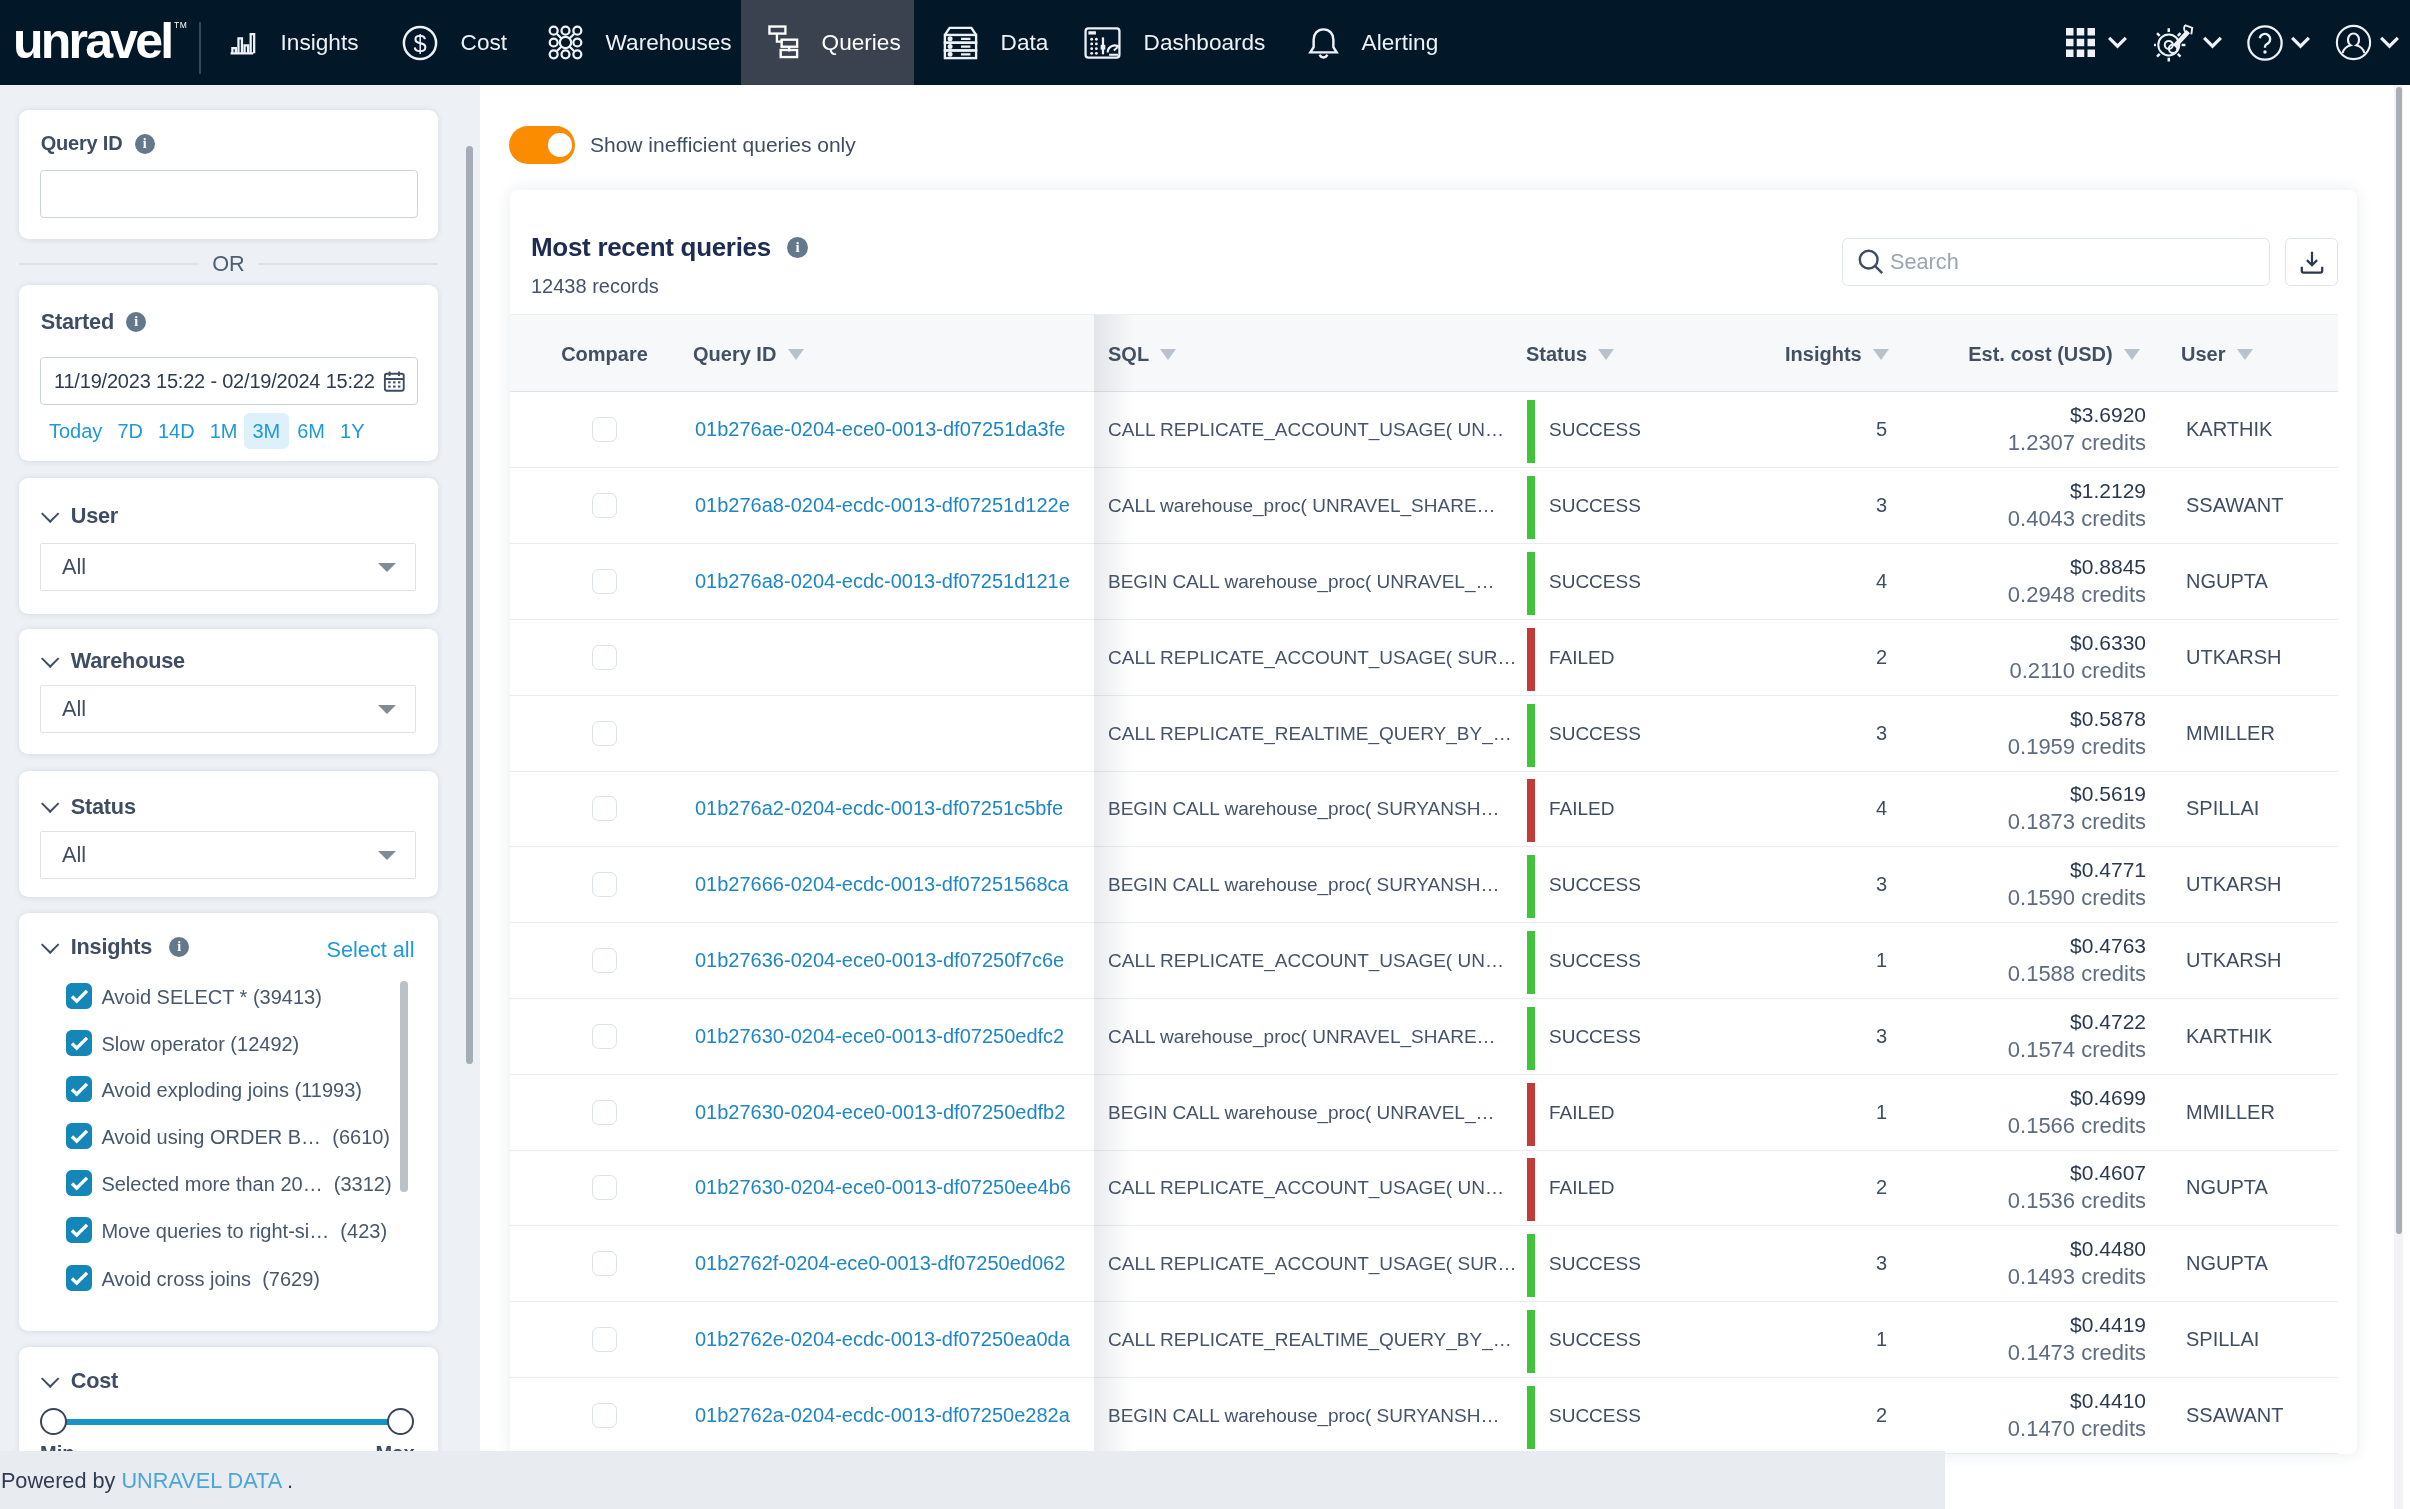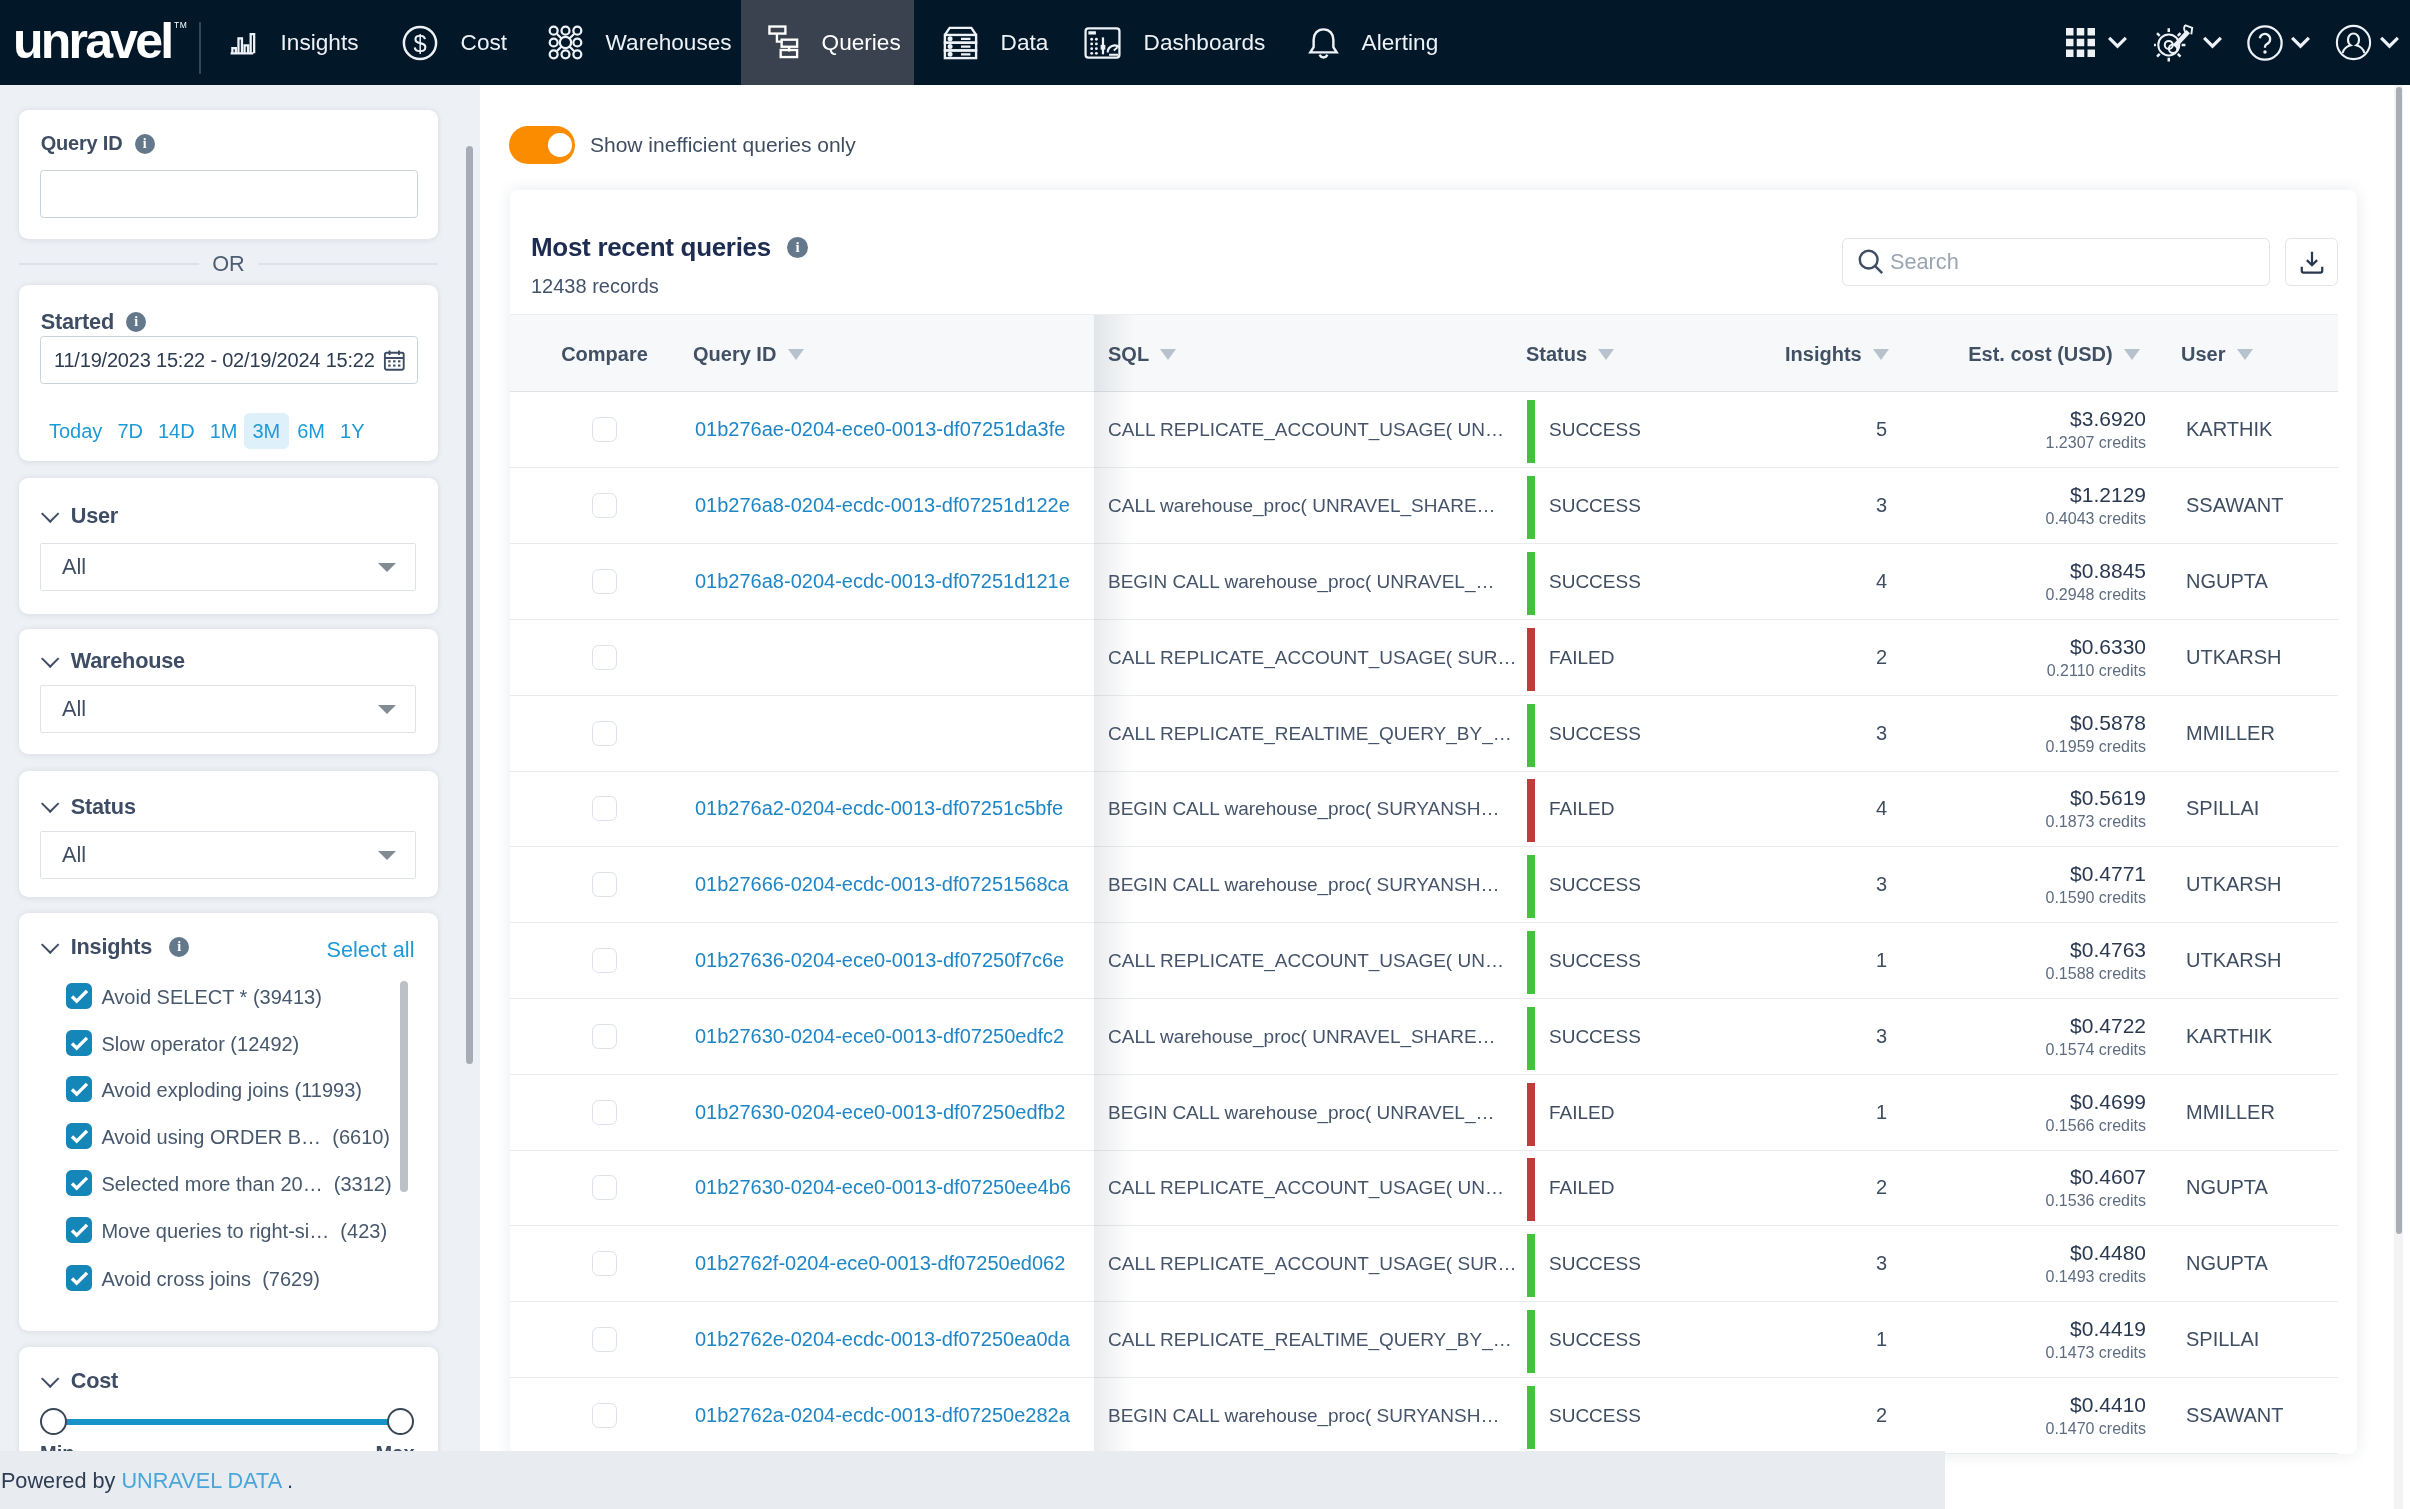--- a/index.html
+++ b/index.html
@@ -54,21 +54,21 @@
 .ckempty{width:25.4px;height:25.4px;border:1.9px solid #dbe1e7;border-radius:6.6px;background:#fff}
 .qid{font-size:20px;color:#1e86c5}
 .sql{font-size:19px;color:#45546a}
 .sbar{position:absolute;left:1017px;top:7.5px;width:7.5px;height:63px}
 .sgreen{background:#42c33c}
 .sred{background:#c23b38}
 .stext{font-size:19px;color:#3e4d61}
 .insnum{font-size:20px;color:#3e4d61}
 .costc{flex-direction:column;align-items:flex-end;justify-content:center}
 .cost1{font-size:21px;font-weight:400;color:#2a3950}
-.cost2{font-size:16px;color:#5d6c80;margin-top:2.8px}
+.cost2{font-size:22px;color:#5d6c80;margin-top:2.8px}
 .user{font-size:20px;color:#3e4d61}
 .pinshadow{position:absolute;left:1094px;top:315px;width:40px;height:1139px;background:linear-gradient(to right,rgba(55,65,85,.10),rgba(55,65,85,0));z-index:8}
 
 .footer{position:absolute;left:0;top:1451px;width:1945px;height:58px;background:#e8ebf0;z-index:20;font-size:21.7px;color:#2e3c52}
 .footer .in{position:absolute;left:0.9px;top:17px}
 .footer .ud{color:#4aa5d8}
 .pgsb{position:absolute;left:2394px;top:85px;width:9.4px;height:1425px;background:#f3f3f5;z-index:40}
 .pgsb .th1{position:absolute;left:1.9px;top:1.9px;width:6.6px;height:1147px;border-radius:3.8px;background:#a9aeb6}
 </style>
 </head>
@@ -226,21 +226,21 @@
     <div class="tinput" style="top:60px"></div>
   </div>
   <div class="ordiv" style="top:166px">
       <span>OR</span>
     </div>
   <div class="card" style="top:200px;height:176px">
     <div class="inforow" style="top:23.5px">
         <span class="flabel" style="font-size:21.7px">Started</span>
         <span class="iinfo">i</span>
       </div>
-    <div class="tinput" style="top:51px;display:flex;align-items:center">
+    <div class="tinput" style="top:72px;display:flex;align-items:center">
       <span style="margin-left:13px;font-size:20px;color:#2d3c50;letter-spacing:-0.2px;white-space:nowrap">11/19/2023 15:22 - 02/19/2024 15:22</span>
       <svg style="position:absolute;right:11.3px" width="22.6" height="22.6" viewBox="0 0 24 24" fill="none" stroke="#3e4d63" stroke-width="2">
           <rect x="2" y="4" width="20" height="18" rx="2"></rect>
           <path d="M2 9.5h20M7 1.5v5M17 1.5v5"></path>
           <g fill="#3e4d63" stroke="none">
             <rect x="5.5" y="12" width="2.6" height="2.2"></rect>
             <rect x="10.7" y="12" width="2.6" height="2.2"></rect>
             <rect x="15.9" y="12" width="2.6" height="2.2"></rect>
             <rect x="5.5" y="16.5" width="2.6" height="2.2"></rect>
             <rect x="10.7" y="16.5" width="2.6" height="2.2"></rect>

